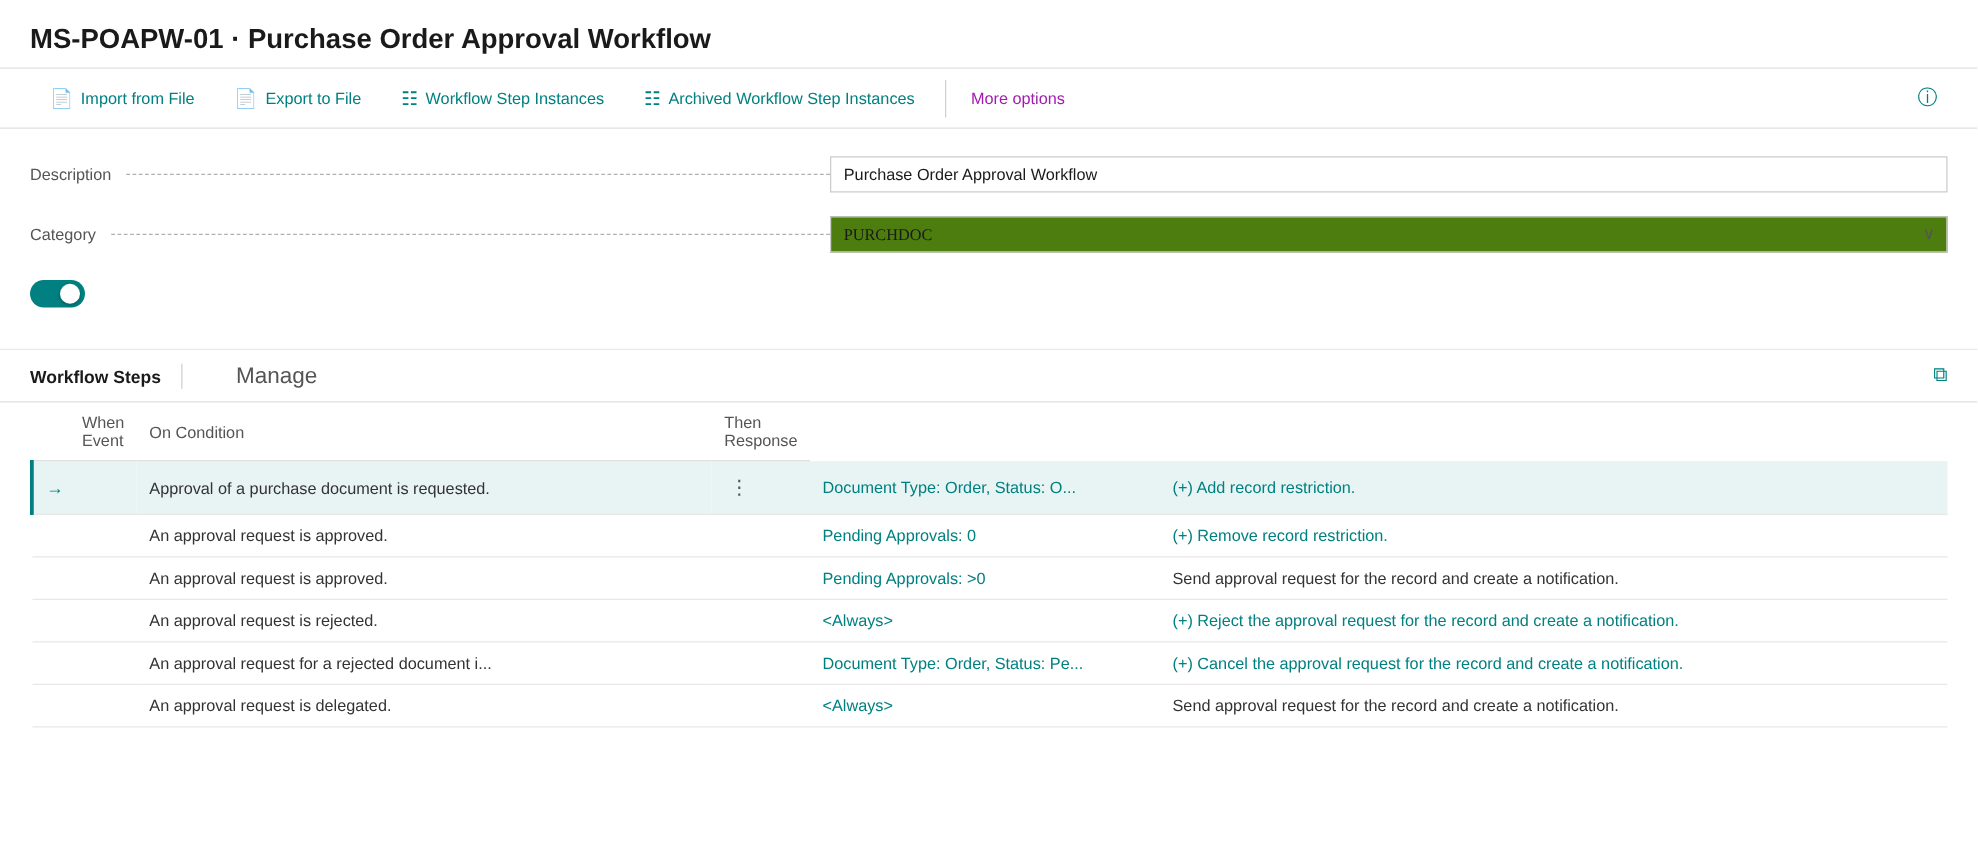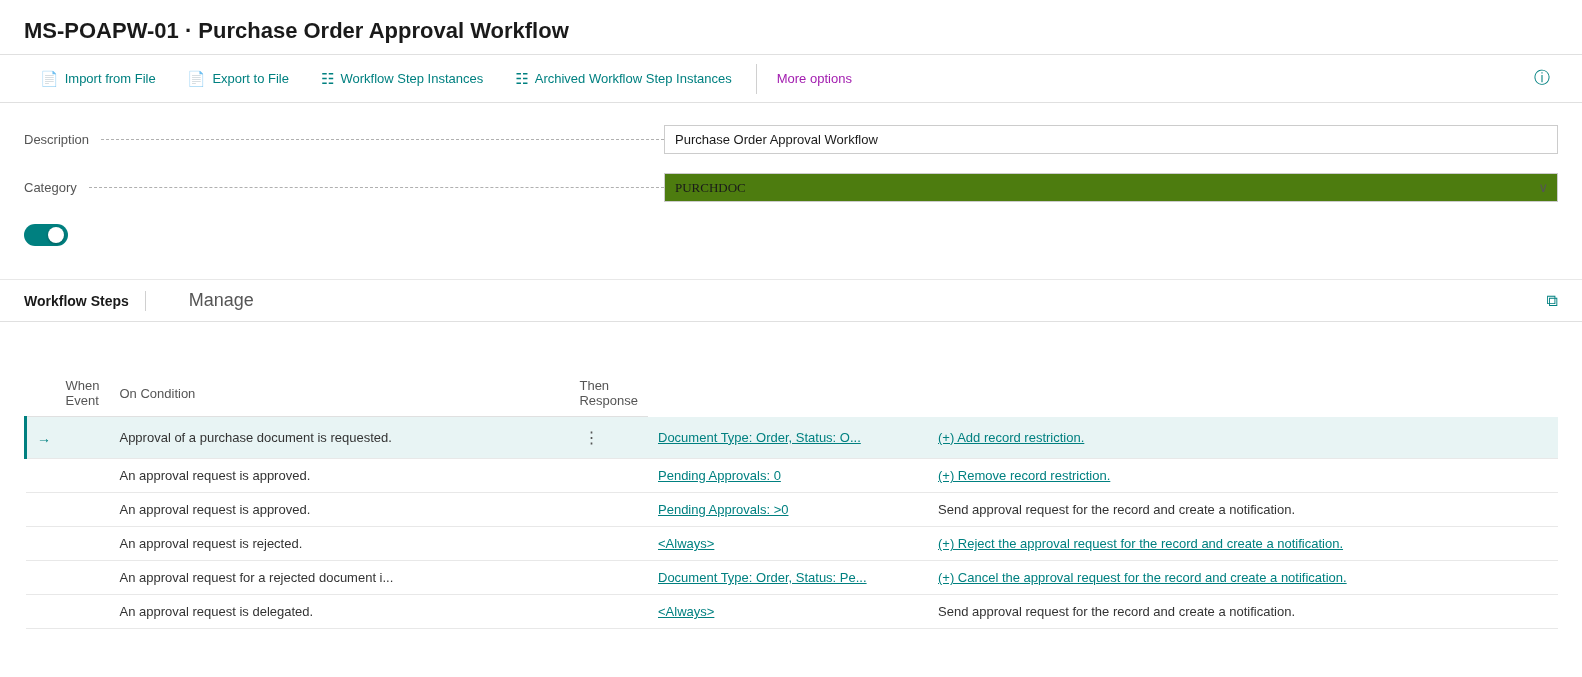--- a/index.html
+++ b/index.html
@@ -204,21 +204,20 @@
 
     
     .table-wrapper {
       padding: 0 24px;
     }
 
     .workflow-table {
       width: 100%;
       border-collapse: collapse;
       font-size: 13px;
-      margin-top: 48px;
     }
 
     .workflow-table thead tr th {
       text-align: left;
       padding: 8px 10px 8px 10px;
       color: #555;
       font-weight: 400;
       border-bottom: 1px solid #e0e0e0;
     }
 
@@ -240,21 +239,21 @@
       width: 30px;
       color: #008080;
       font-size: 14px;
     }
 
     .col-when { width: 460px; }
     .col-dots { width: 30px; }
     .col-condition { width: 280px; }
     .col-response { width: auto; }
 
-    .link-text { color: #008080; cursor: pointer; text-decoration: underline; }
+    .link-text { color: #008080; cursor: pointer; }
 
     .dots-btn {
       background: none;
       border: none;
       cursor: pointer;
       color: #555;
       font-size: 16px;
       padding: 2px 4px;
     }
 

